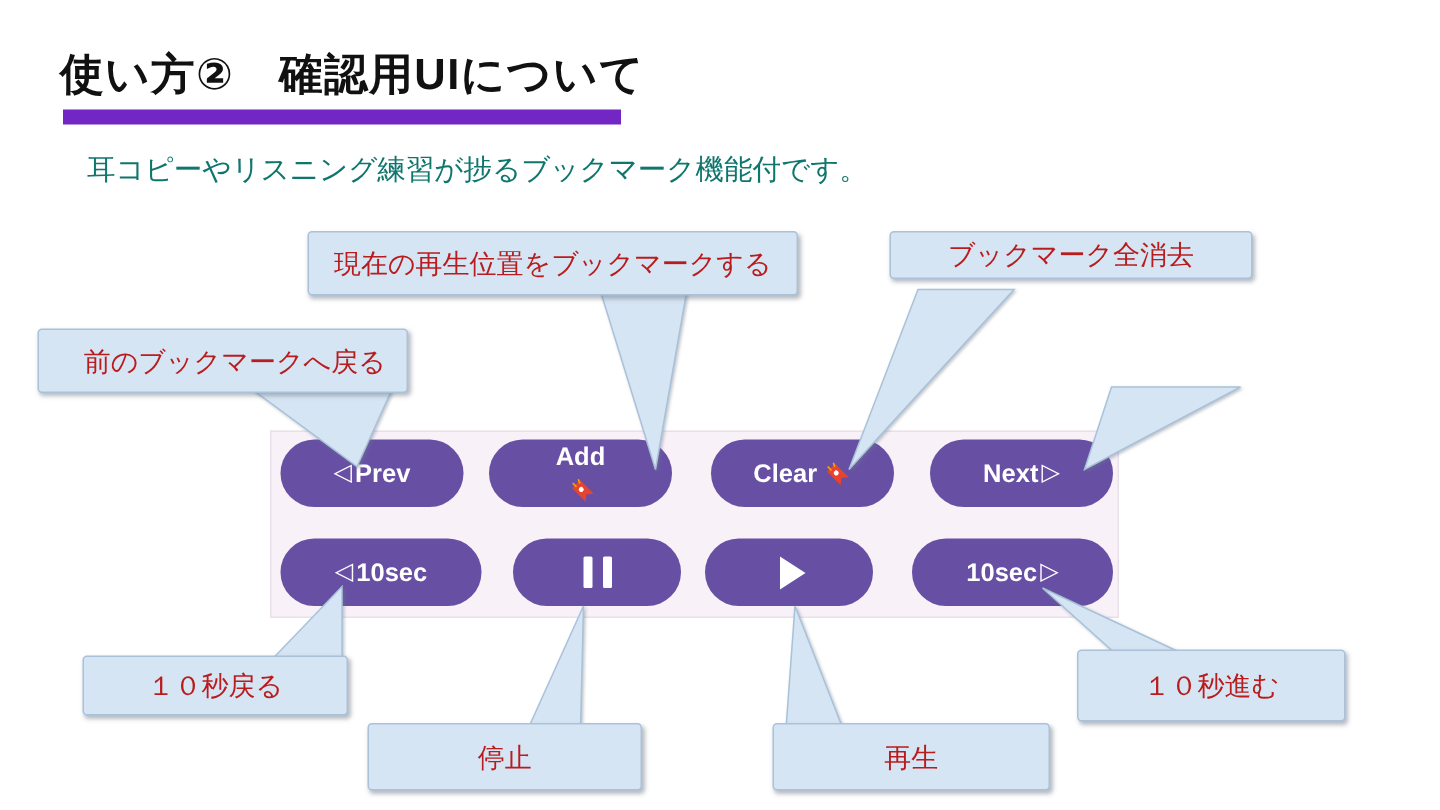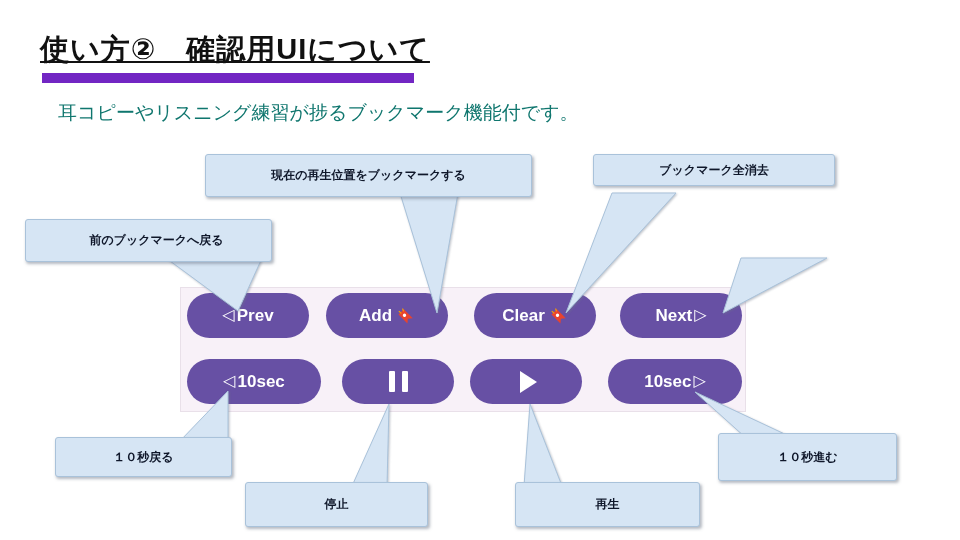--- a/index.html
+++ b/index.html
@@ -3,65 +3,64 @@
 <meta charset="utf-8">
 <style>
   html,body{margin:0;padding:0;background:#fff;}
   #slide{
     position:relative;width:960px;height:540px;background:#ffffff;overflow:hidden;
     font-family:"Liberation Sans","DejaVu Sans",sans-serif;
   }
   
   .title{
     position:absolute;left:40px;top:30px;font-size:29px;font-weight:bold;color:#111;
-    letter-spacing:1px;white-space:nowrap;text-decoration:underline;
+    letter-spacing:1px;white-space:nowrap;
   }
   .title-underline{
     position:absolute;left:42px;top:73px;width:372px;height:10px;background:#7226c3;
   }
   .subtitle{
     position:absolute;left:58px;top:100px;font-size:19px;color:#0f766e;white-space:nowrap;
   }
   
   .panel{
     position:absolute;left:180px;top:287px;width:566px;height:125px;
     background:#f8f1f8;border:1px solid #e9e0e9;box-sizing:border-box;z-index:1;
   }
   .pbtn{
     position:absolute;height:45px;background:#6750a4;border-radius:23px;color:#fff;
     display:flex;align-items:center;justify-content:center;gap:2px;
     font-weight:bold;font-size:17px;border:none;padding:0;cursor:default;
     font-family:"Liberation Sans","DejaVu Sans",sans-serif;
   }
   .row1{top:5px;}  .row2{top:71px;}
   #btn-prev  {left:6px;  width:122px;}
-  #btn-add   {left:145px;width:122px;}
+  #btn-add   {left:145px;width:122px;flex-direction:column;}
   #btn-clear {left:293px;width:122px;}
   #btn-next  {left:439px;width:122px;}
   #btn-back10{left:6px;  width:134px;}
   #btn-pause {left:161px;width:112px;}
   #btn-play  {left:289px;width:112px;}
   #btn-fwd10 {left:427px;width:134px;}
   .glyph{font-family:"DejaVu Sans",sans-serif;font-size:16px;font-weight:normal;line-height:1;position:relative;top:-1px;}
   .pause-icon{display:inline-flex;gap:7px;}
   .pause-icon i{display:block;width:6px;height:21px;background:#fff;border-radius:1px;}
   .play-icon{display:block;width:0;height:0;margin-left:5px;
     border-left:17px solid #fff;border-top:11px solid transparent;border-bottom:11px solid transparent;}
   .bm-icon{display:inline-block;width:19px;height:19px;margin-left:2px;position:relative;top:1px;}
   
   #tails{position:absolute;left:0;top:0;width:960px;height:540px;z-index:2;pointer-events:none;}
   #tails polygon{fill:#d6e5f4;stroke:#a9c2da;stroke-width:1;
     filter:drop-shadow(1px 1.5px 1px rgba(110,120,135,.45));}
   
   .callout{
     position:absolute;background:#d6e5f4;border:1px solid #a9c2da;border-radius:3px;
     display:flex;align-items:center;justify-content:center;
-    font-size:12px;color:#0f172a;z-index:3;box-sizing:border-box;white-space:nowrap;
+    font-size:18px;color:#b91c1c;z-index:3;box-sizing:border-box;white-space:nowrap;
     box-shadow:1.5px 2px 3px rgba(110,120,135,.5);
-    font-weight:bold;
   }
   #co-add   {left:205px;top:154px;width:327px;height:43px;}
   #co-clear {left:593px;top:154px;width:242px;height:32px;}
   #co-prev  {left:25px; top:219px;width:247px;height:43px;padding-left:16px;}
   #co-next  {left:708px;top:219px;width:244px;height:43px;}
   #co-back10{left:55px; top:437px;width:177px;height:40px;}
   #co-pause {left:245px;top:482px;width:183px;height:45px;}
   #co-play  {left:515px;top:482px;width:185px;height:45px;}
   #co-fwd10 {left:718px;top:433px;width:179px;height:48px;}
 </style>

